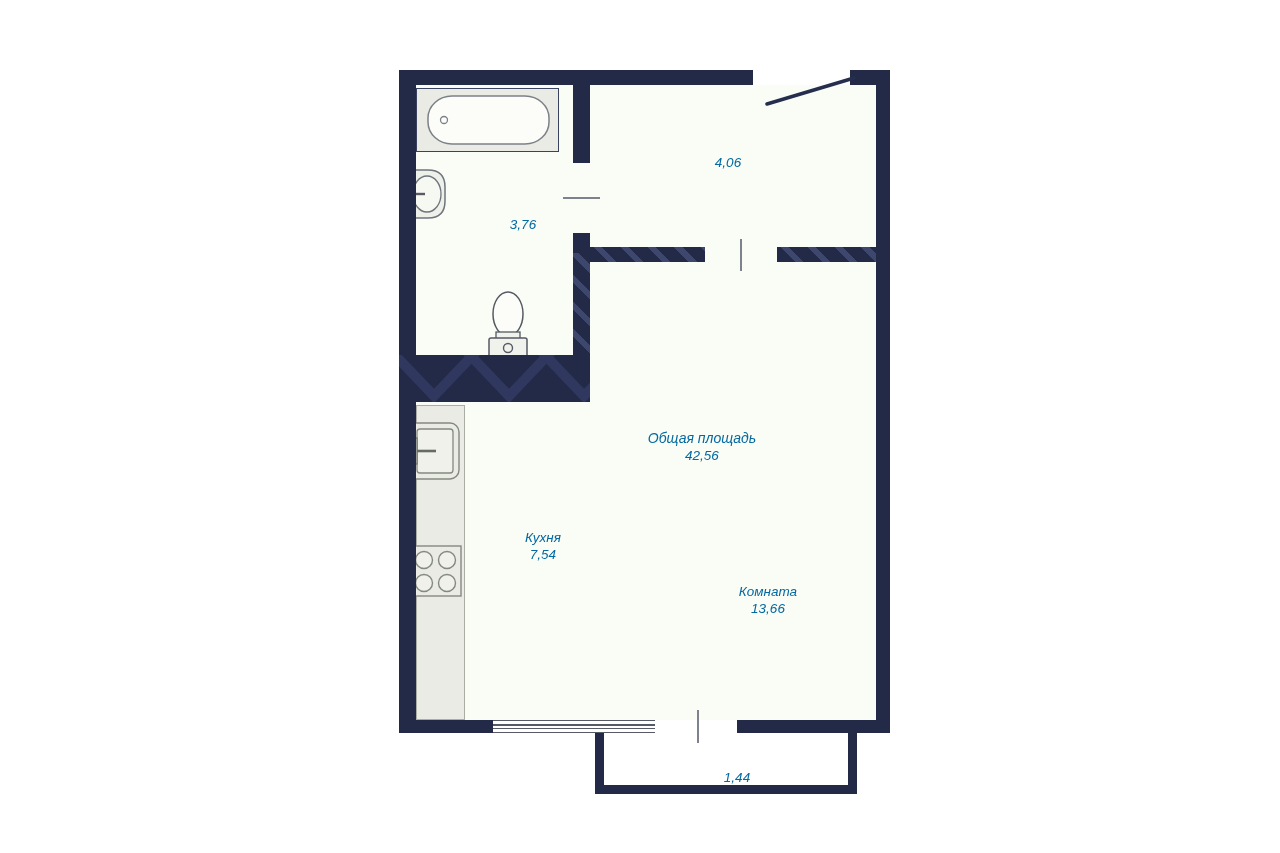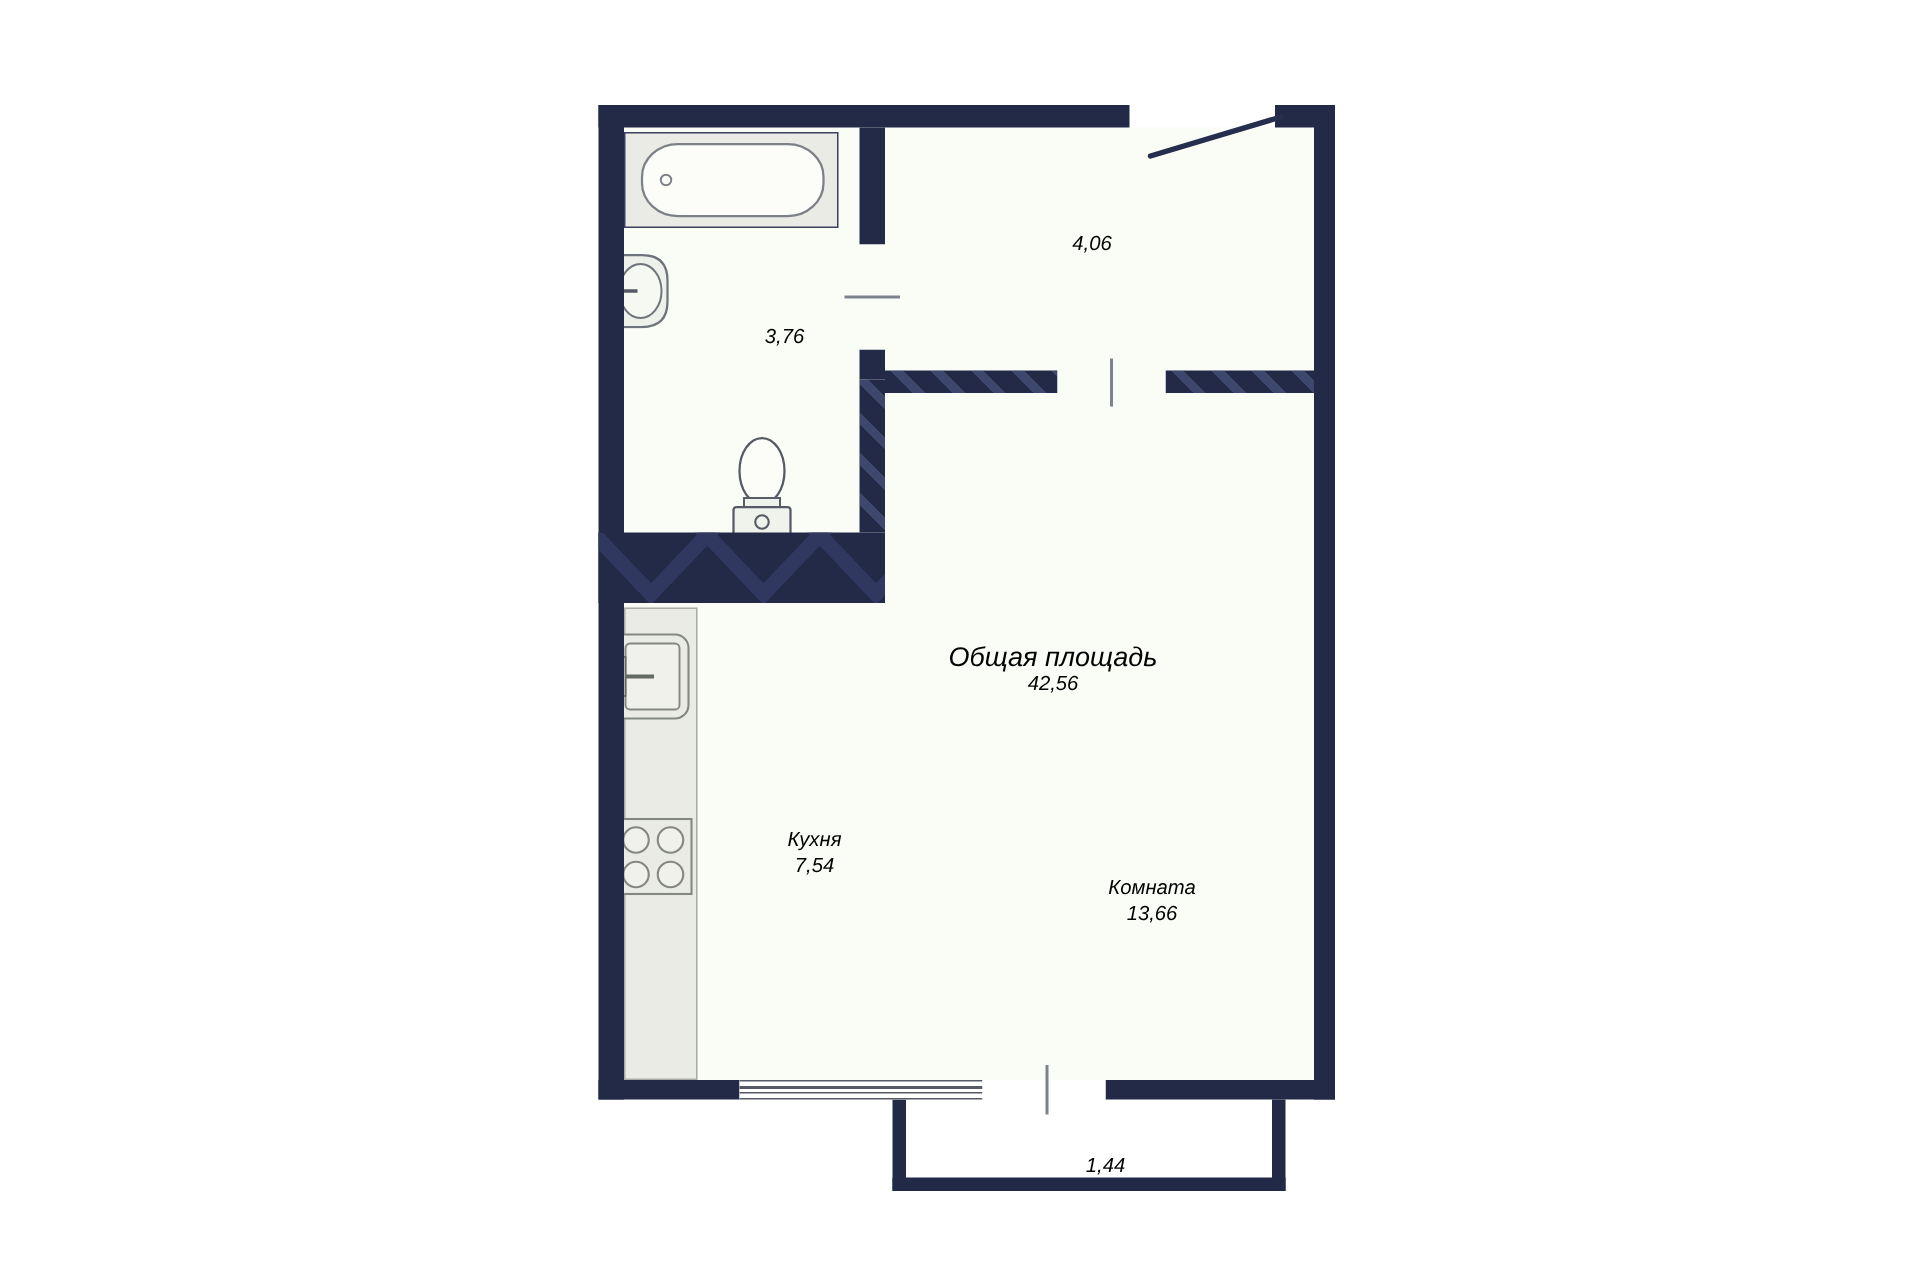--- a/index.html
+++ b/index.html
@@ -7,23 +7,23 @@
           font-family:"Liberation Sans",sans-serif;}
   .plan{position:absolute;left:399px;top:70px;width:491px;height:724px;}
   .abs{position:absolute;}
   .floor{background:#fafcf6;}
   .wall{background:#222a48;}
   .hatchwall{background:#222a48;
     background-image:repeating-linear-gradient(45deg,transparent 0 13px,rgba(125,140,195,0.30) 13px 19px);}
   .gap{background:#fafcf6;}
   .gap-out{background:#ffffff;}
   .tick{background:#7d828c;}
-  .label{color:#000000;font-style:italic;font-size:13.5px;line-height:17px;text-align:center;
+  .label{color:#0369a1;font-style:italic;font-size:13.5px;line-height:17px;text-align:center;
          transform:translate(-50%,-50%);white-space:nowrap;}
-  .label .nm{font-size:18px;}
+  .label .nm{font-size:14px;}
   .winline{position:absolute;left:0;width:100%;height:1.5px;background:#555a64;}
   svg{display:block;}
 </style>
 </head>
 <body>
 
 <div class="canvas">
   <div class="plan">
 
     <div class="abs floor" style="left:17px;top:15px;width:462px;height:635px;"></div>
@@ -124,21 +124,21 @@
 
     <div class="abs label" style="left:329px;top:92px;">
       <span>4,06</span>
     </div>
 
     <div class="abs label" style="left:303px;top:377px;">
       <div class="nm">Общая площадь</div>
       <div>42,56</div>
     </div>
 
-    <div class="abs label" style="left:144px;top:498px;">
+    <div class="abs label" style="left:144px;top:476px;">
       <div>Кухня</div>
       <div>7,54</div>
     </div>
 
     <div class="abs label" style="left:369px;top:530px;">
       <div>Комната</div>
       <div>13,66</div>
     </div>
 
     <div class="abs label" style="left:338px;top:691px;margin-top:16px;">

